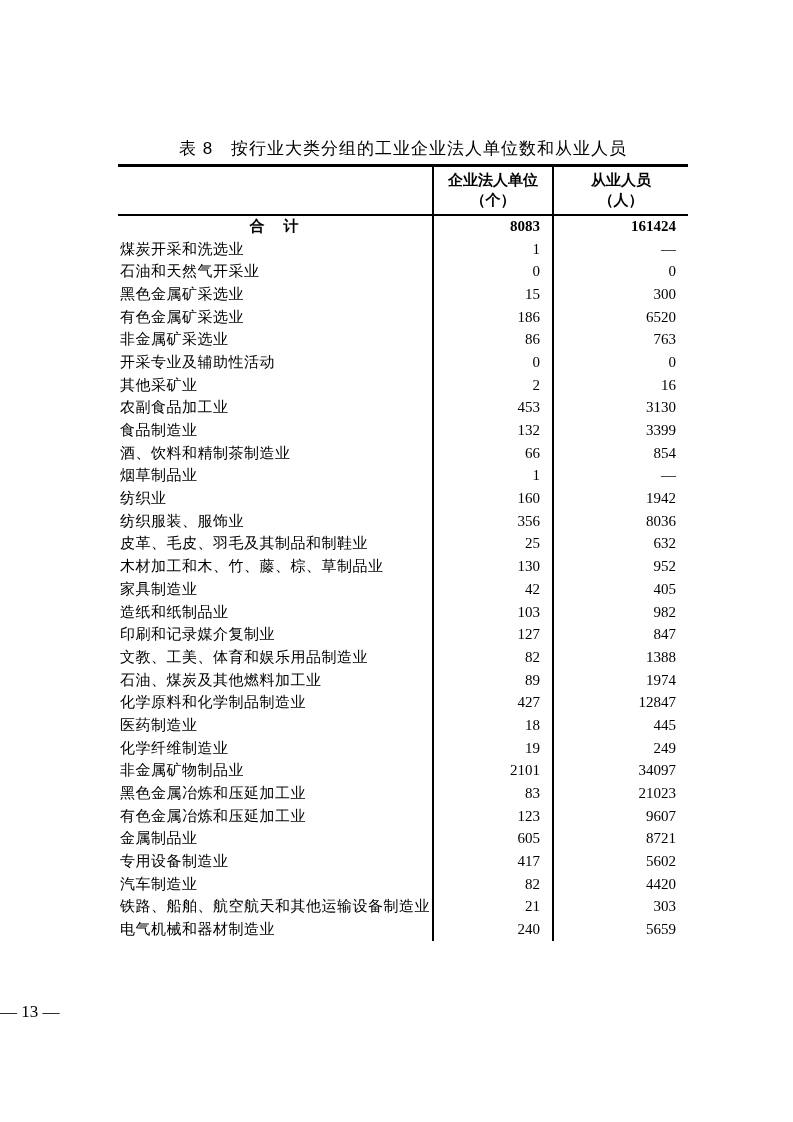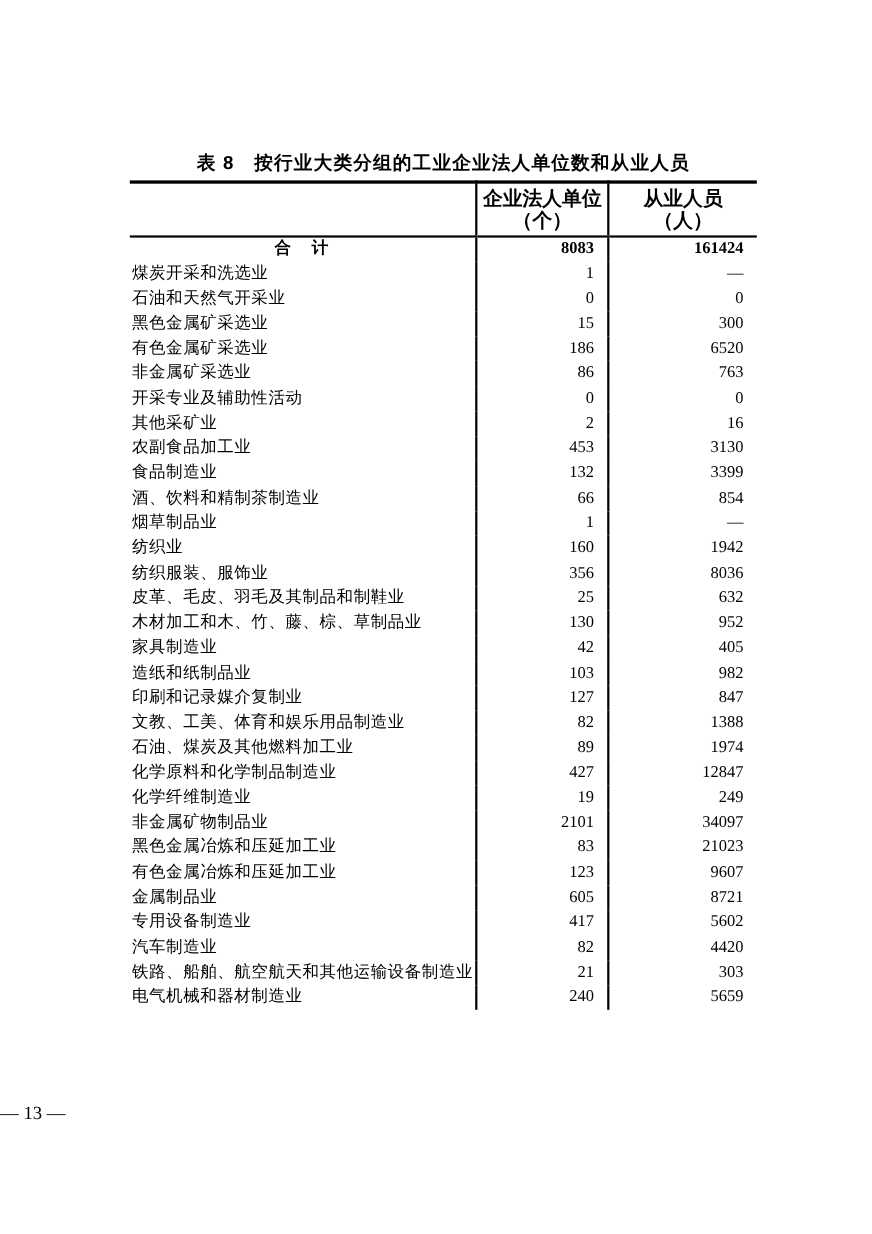--- a/index.html
+++ b/index.html
@@ -18,42 +18,42 @@
     background: #ffffff;
     overflow: hidden;
   }
   .doc-title {
     position: absolute;
     top: 137px;
     left: 118px;
     width: 570px;
     text-align: center;
     font-size: 17px;
-    font-weight: bold;
+    font-weight: normal;
     letter-spacing: 1px;
     font-family: "Liberation Sans", sans-serif;
     white-space: nowrap;
   }
   table.stat-table {
     position: absolute;
     top: 164px;
     left: 118px;
     width: 570px;
     border-collapse: collapse;
     table-layout: fixed;
     border-top: 3px solid #000;
   }
   col.col-label   { width: 315px; }
   col.col-units   { width: 120px; }
   col.col-employ  { width: 135px; }
 
   thead th {
     height: 47px;
     border-bottom: 2px solid #000;
-    font-size: 18px;
+    font-size: 15px;
     font-weight: bold;
     line-height: 20px;
     vertical-align: middle;
     text-align: center;
     padding: 3px 0 4px 0;
     font-family: "Liberation Sans", sans-serif;
   }
   th.v-sep, td.v-sep { border-left: 2px solid #000; }
 
   tbody td {
@@ -223,20 +223,25 @@
           <td class="c-label">石油、煤炭及其他燃料加工业</td>
           <td class="c-num v-sep">89</td>
           <td class="c-num v-sep">1974</td>
         </tr>
         <tr>
           <td class="c-label">化学原料和化学制品制造业</td>
           <td class="c-num v-sep">427</td>
           <td class="c-num v-sep">12847</td>
         </tr>
         <tr>
+          <td class="c-label">医药制造业</td>
+          <td class="c-num v-sep">18</td>
+          <td class="c-num v-sep">445</td>
+        </tr>
+        <tr>
           <td class="c-label">化学纤维制造业</td>
           <td class="c-num v-sep">19</td>
           <td class="c-num v-sep">249</td>
         </tr>
         <tr>
           <td class="c-label">非金属矿物制品业</td>
           <td class="c-num v-sep">2101</td>
           <td class="c-num v-sep">34097</td>
         </tr>
         <tr>

